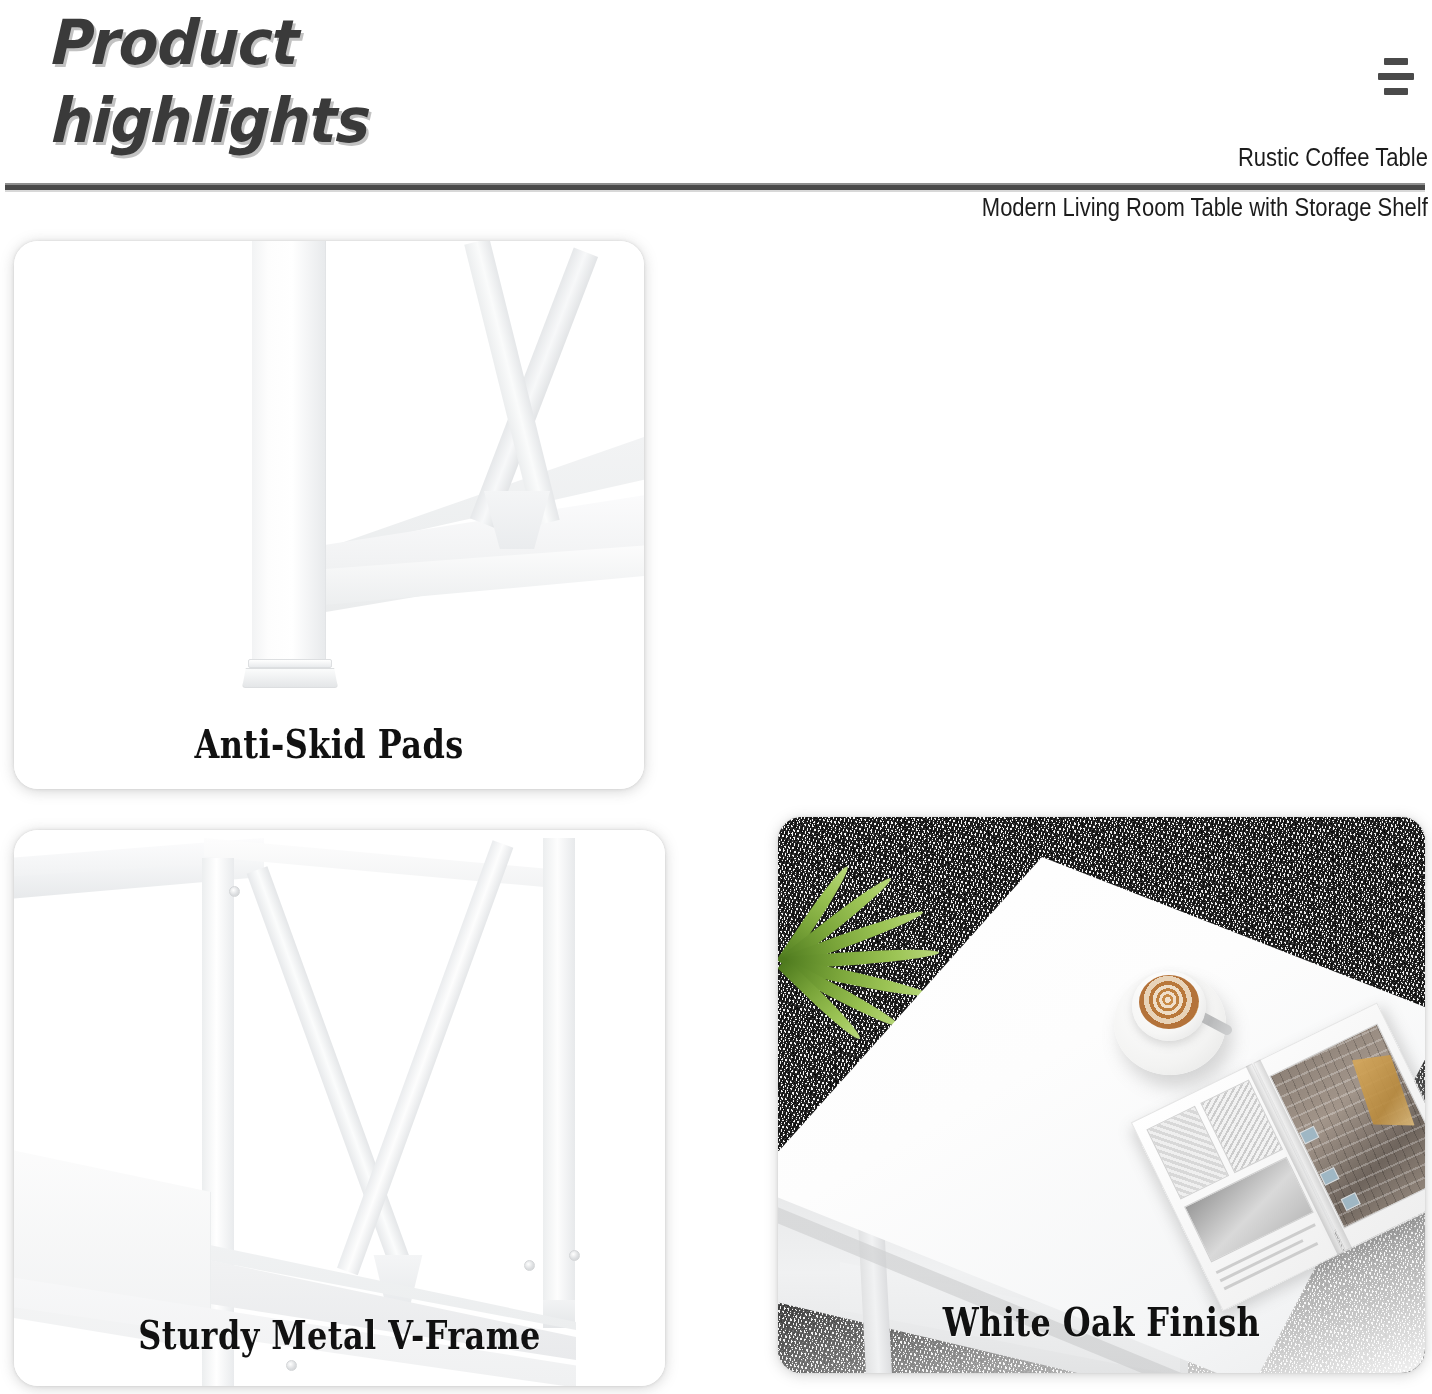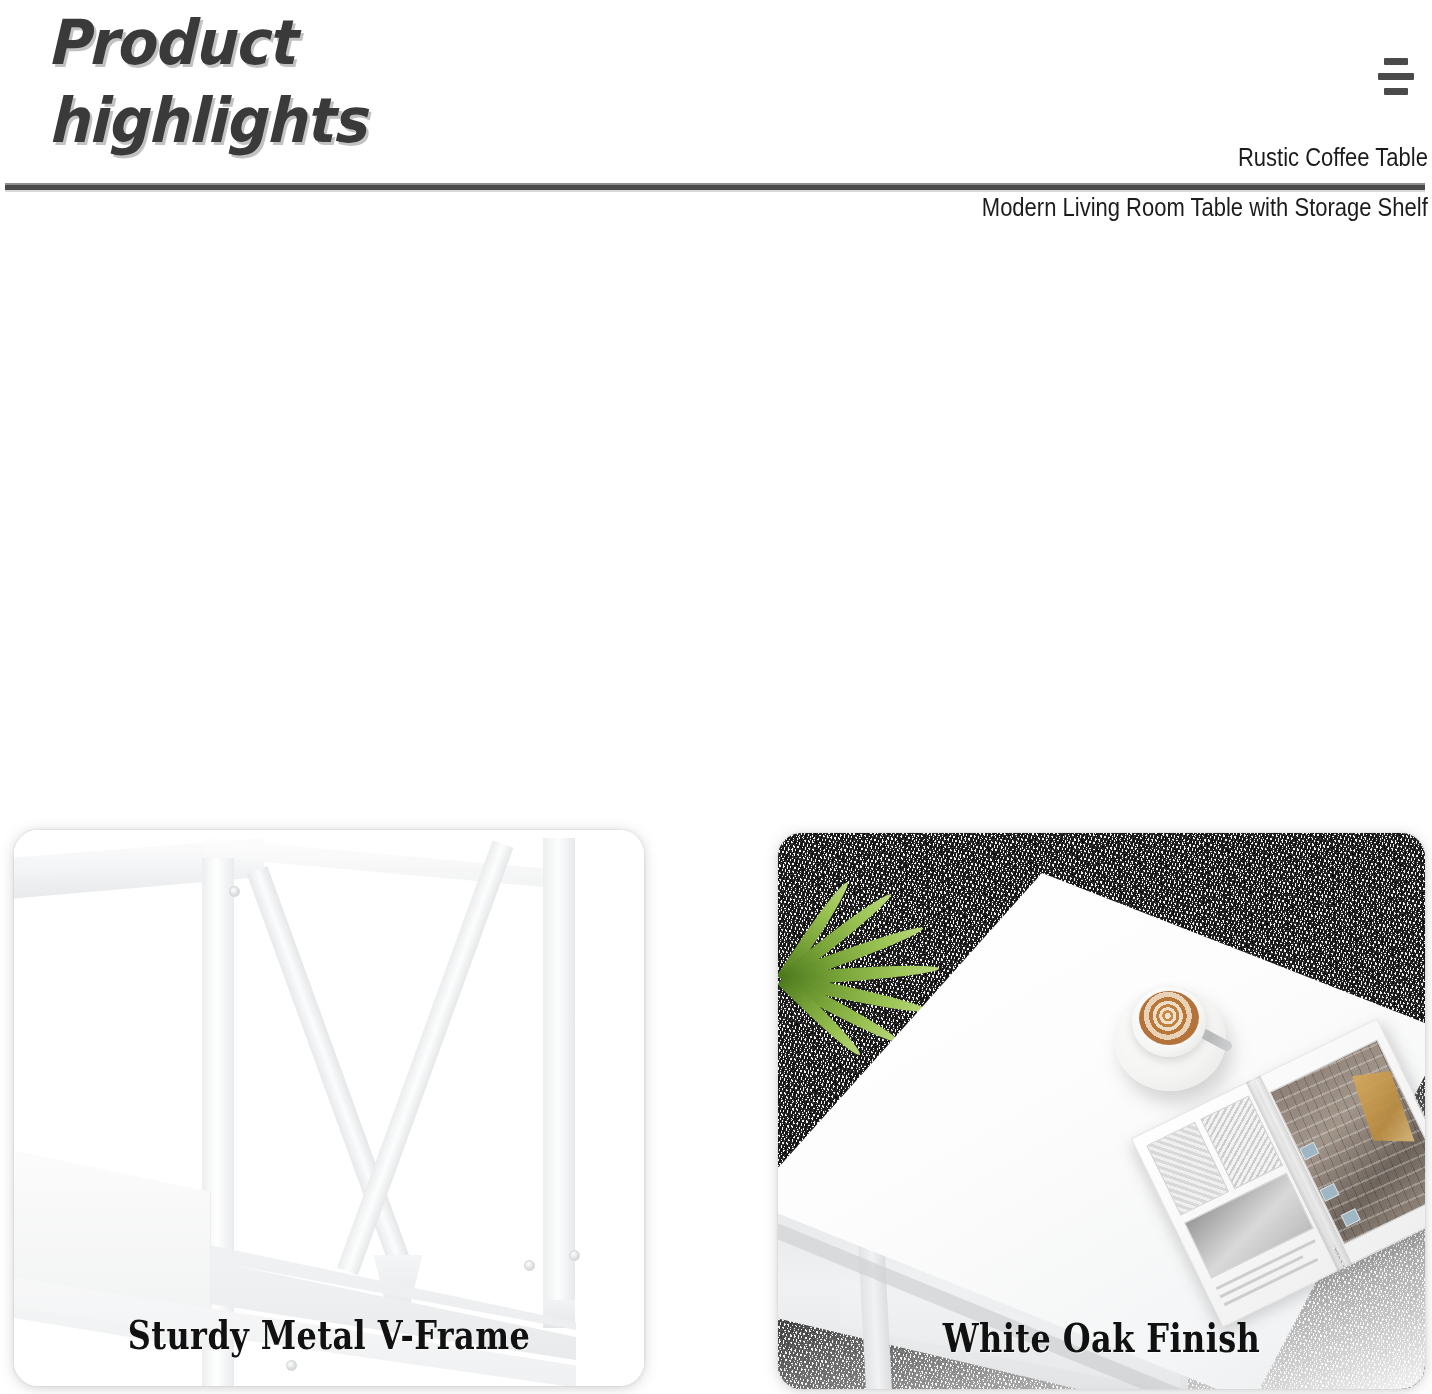--- a/index.html
+++ b/index.html
@@ -111,22 +111,22 @@
   }
   .card {
     position: absolute;
     background: #ffffff;
     border-radius: 24px;
     box-shadow: 0 2px 14px rgba(120,120,120,0.33), 0 0 3px rgba(150,150,150,0.30);
     overflow: hidden;
   }
   .card-tl { left: 14px;  top: 8px;   width: 630px; height: 548px; }
   .card-tr { left: 778px; top: 8px;   width: 647px; height: 548px; }
-  .card-bl { left: 14px;  top: 597px; width: 630px; height: 556px; }
-  .card-br { left: 778px; top: 600px; width: 647px; height: 556px; }
+  .card-bl { left: 14px;  top: 597px; width: 630px; height: 556px; padding-left: 21px; }
+  .card-br { left: 778px; top: 584px; width: 647px; height: 556px; }
 
   .card-media {
     position: absolute;
     inset: 0;
     overflow: hidden;
   }
 
   .card-label {
     position: absolute;
     left: 0;
@@ -514,20 +514,38 @@
 
   <div class="subtitle-top">Rustic Coffee Table</div>
 
   <div class="divider"></div>
 
   <div class="subtitle-bottom">Modern Living Room Table with Storage Shelf</div>
 </div>
 
 <div class="grid">
 
+  <div class="card card-tl">
+    <div class="card-media">
+      <div class="c1-bg"></div>
+      <div class="c1-shelf-top"></div>
+      <div class="c1-shelf-face"></div>
+      <div class="c1-shelf-edge"></div>
+      <div class="c1-vleg-a"></div>
+      <div class="c1-vleg-b"></div>
+      <div class="c1-vjoin"></div>
+      <div class="c1-leg-top"></div>
+      <div class="c1-leg"></div>
+      <div class="c1-pad">
+        <div class="p1"></div>
+        <div class="p2"></div>
+      </div>
+    </div>
+    <div class="card-label">Anti-Skid Pads</div>
+  </div>
 
 
   <div class="card card-bl">
     <div class="card-media">
       <div class="c3-bg"></div>
       <div class="c3-top-shelf"></div>
       <div class="c3-top-shelf-edge"></div>
       <div class="c3-top-rail"></div>
       <div class="c3-v-left"></div>
       <div class="c3-v-right"></div>

